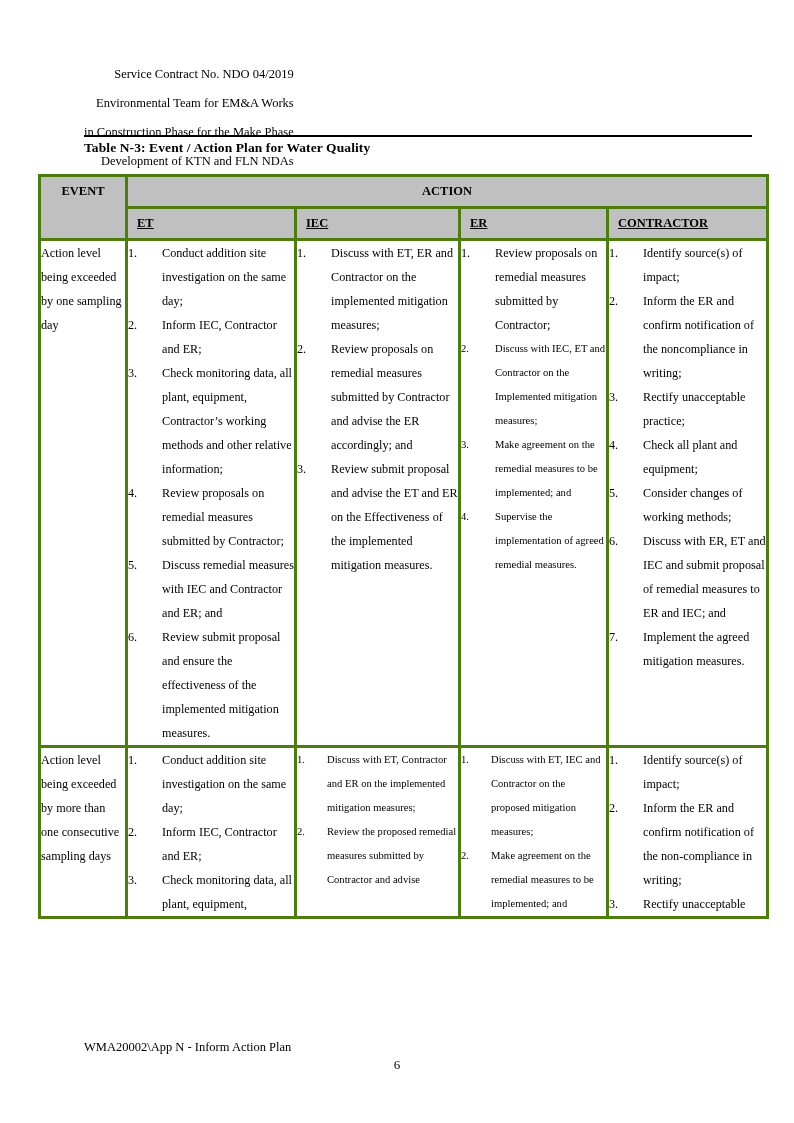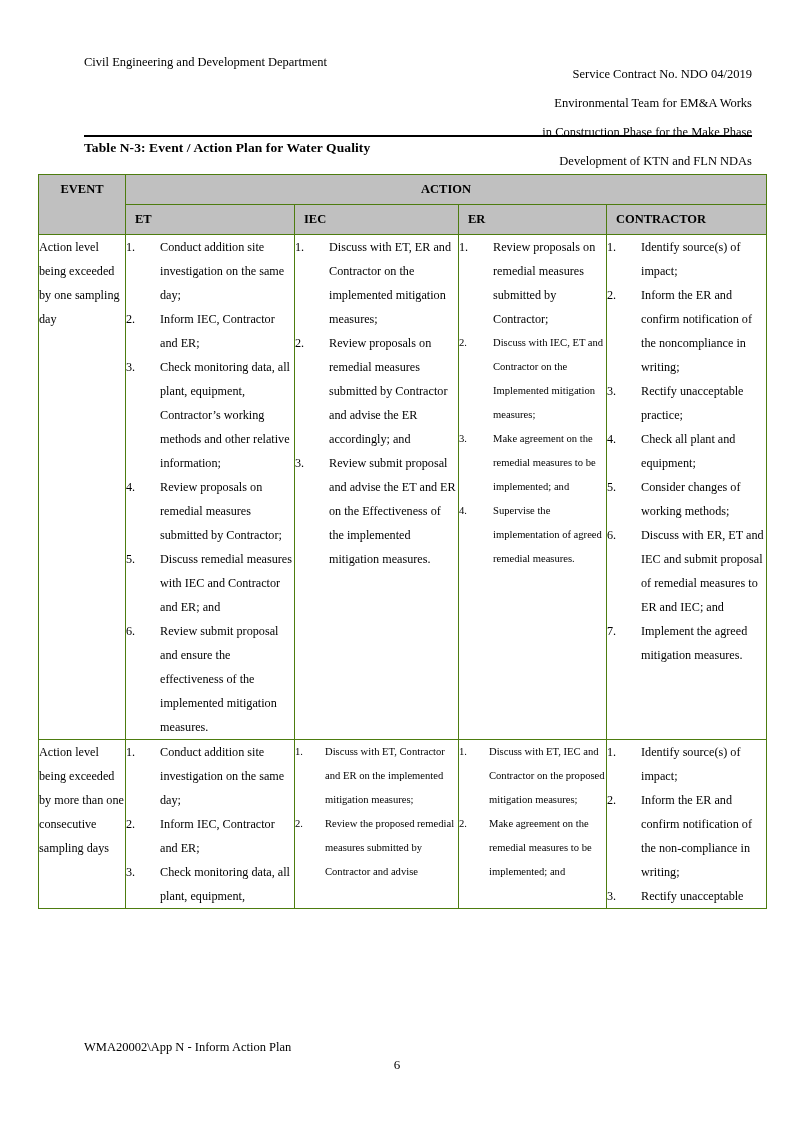--- a/index.html
+++ b/index.html
@@ -61,32 +61,32 @@
   
   .ea-table {
     position: absolute;
     left: 38px;
     top: 174px;
     width: 728px;
     border-collapse: collapse;
     table-layout: fixed;
   }
   .ea-table td, .ea-table th {
-    border: 1px solid #4d7c0f;
+    border: 3px solid #4d7c0f;
     vertical-align: top;
     padding: 0;
   }
   .ea-table .hcell {
     background: #c0c0c0;
     font-weight: bold;
     font-size: 12.5px;
     padding: 7px 9px;
   }
   .hcell-center { text-align: center; }
-  .hcell-left   { text-align: left; }
+  .hcell-left   { text-align: left; text-decoration: underline; }
 
   
   .col-event      { width: 87px; }
   .col-et         { width: 169px; }
   .col-iec        { width: 164px; }
   .col-er         { width: 148px; }
   .col-contractor { width: 160px; }
 
   
   .bodycell {
@@ -151,21 +151,20 @@
     width: 794px;
     height: 97px;
     background: #ffffff;
   }
 </style>
 </head>
 <body>
 
 <div class="page-header">
   <div class="hdr-row">
-    <div class="hdr-left">Civil Engineering and Development Department</div>
     <div class="hdr-right">
       <div>Service Contract No. NDO 04/2019</div>
       <div>Environmental Team for EM&amp;A Works</div>
       <div>in Construction Phase for the Make Phase</div>
       <div>Development of KTN and FLN NDAs</div>
       <div>Monthly EM&amp;A Report</div>
     </div>
   </div>
 </div>
 <div class="hdr-rule"></div>

